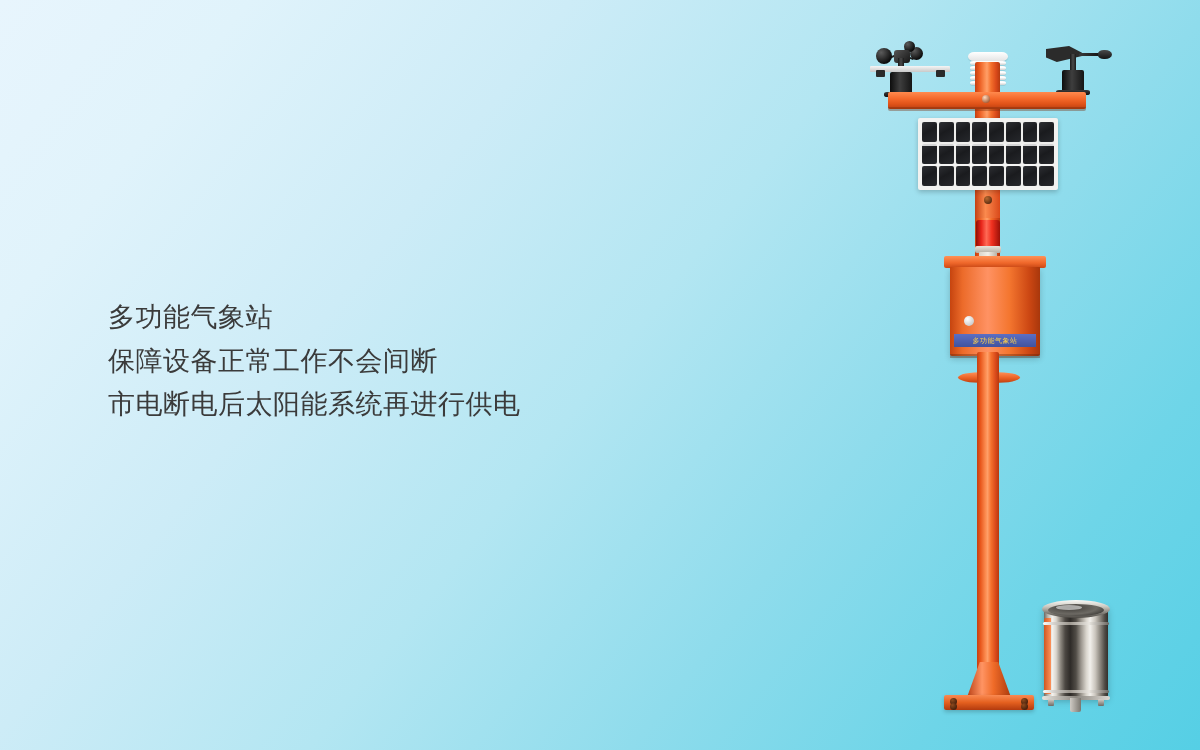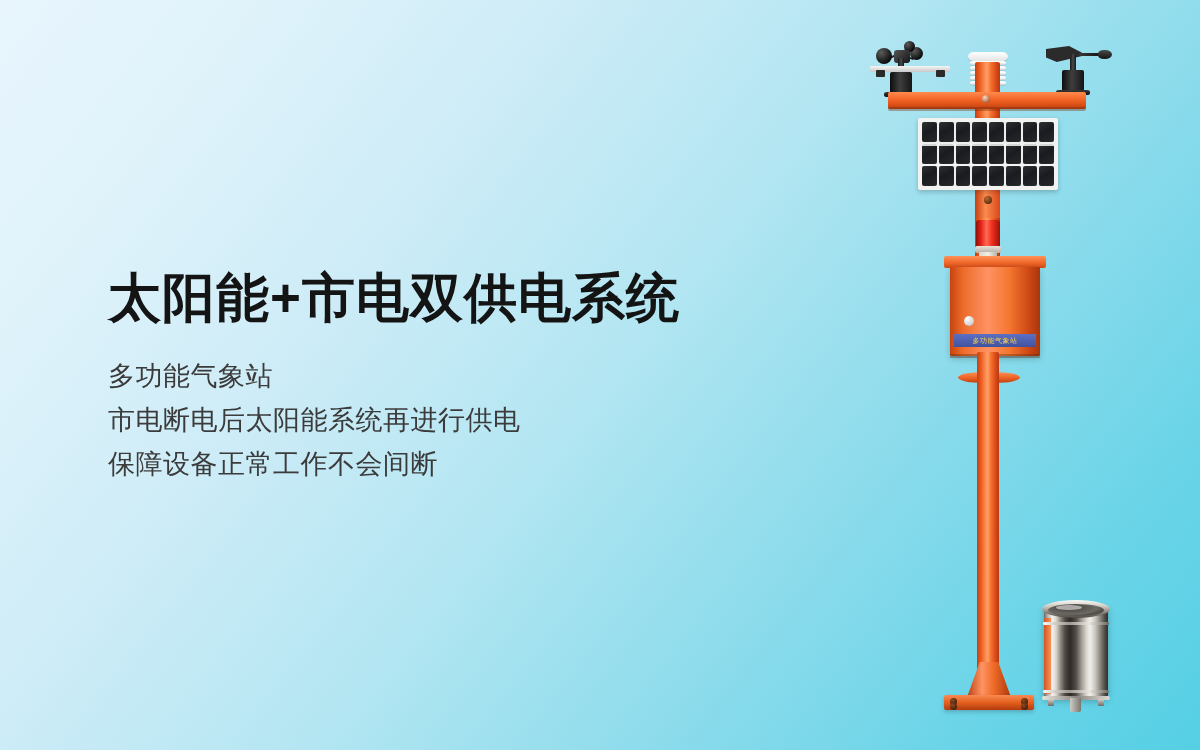--- a/index.html
+++ b/index.html
@@ -272,25 +272,24 @@
     background:linear-gradient(to right,#cfcbc5,#7a766f);
     border-radius:0 0 2px 2px;
   }
 </style>
 </head>
 <body>
 
 <div id="stage">
 
   <div id="textblock">
-    <div id="headline">太阳能+市电双供电系统</div>
     <div id="sublist">
       <div class="sub">多功能气象站</div>
+      <div class="sub">保障设备正常工作不会间断</div>
       <div class="sub">市电断电后太阳能系统再进行供电</div>
-      <div class="sub">保障设备正常工作不会间断</div>
     </div>
   </div>
 
   <div id="station">
 
     <div id="shield">
       <div id="shield-cap"></div>
       <div class="louver" style="top:9px;"></div>
       <div class="louver" style="top:14px;"></div>
       <div class="louver" style="top:19px;"></div>

